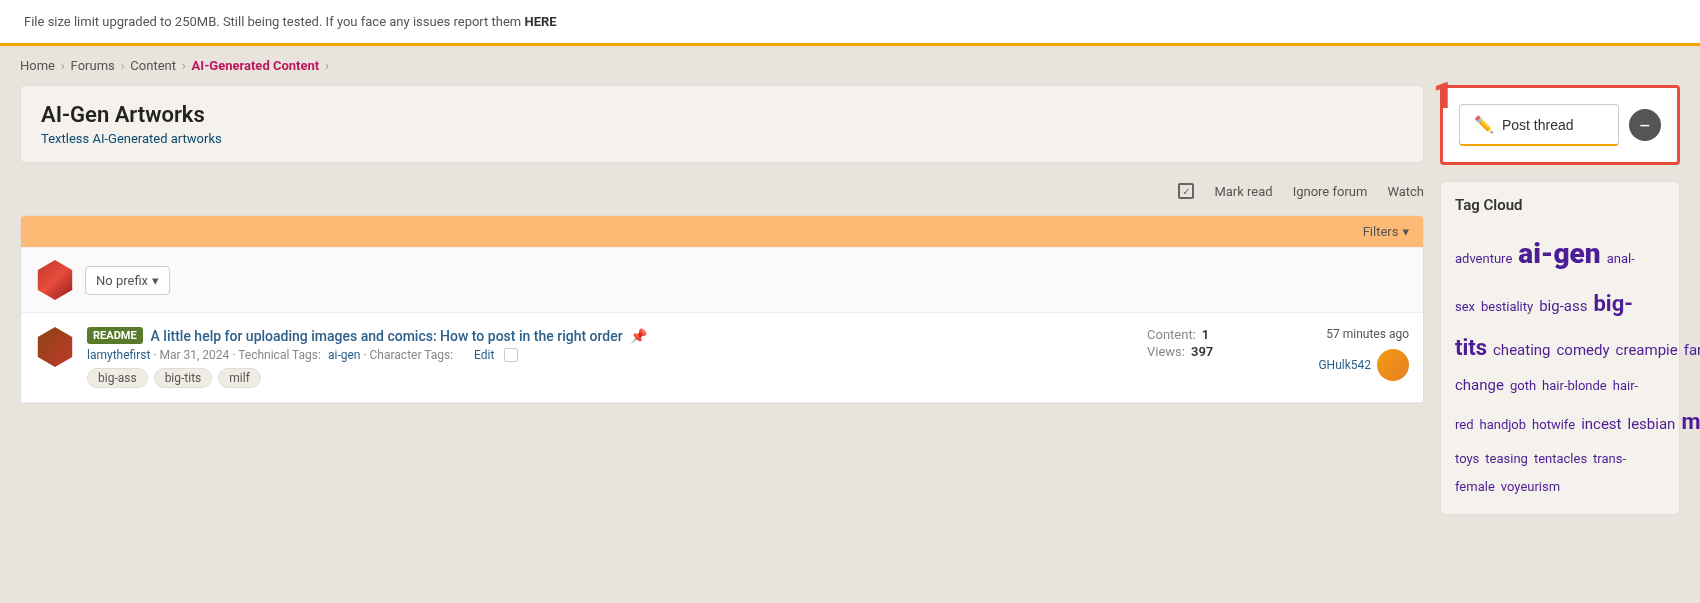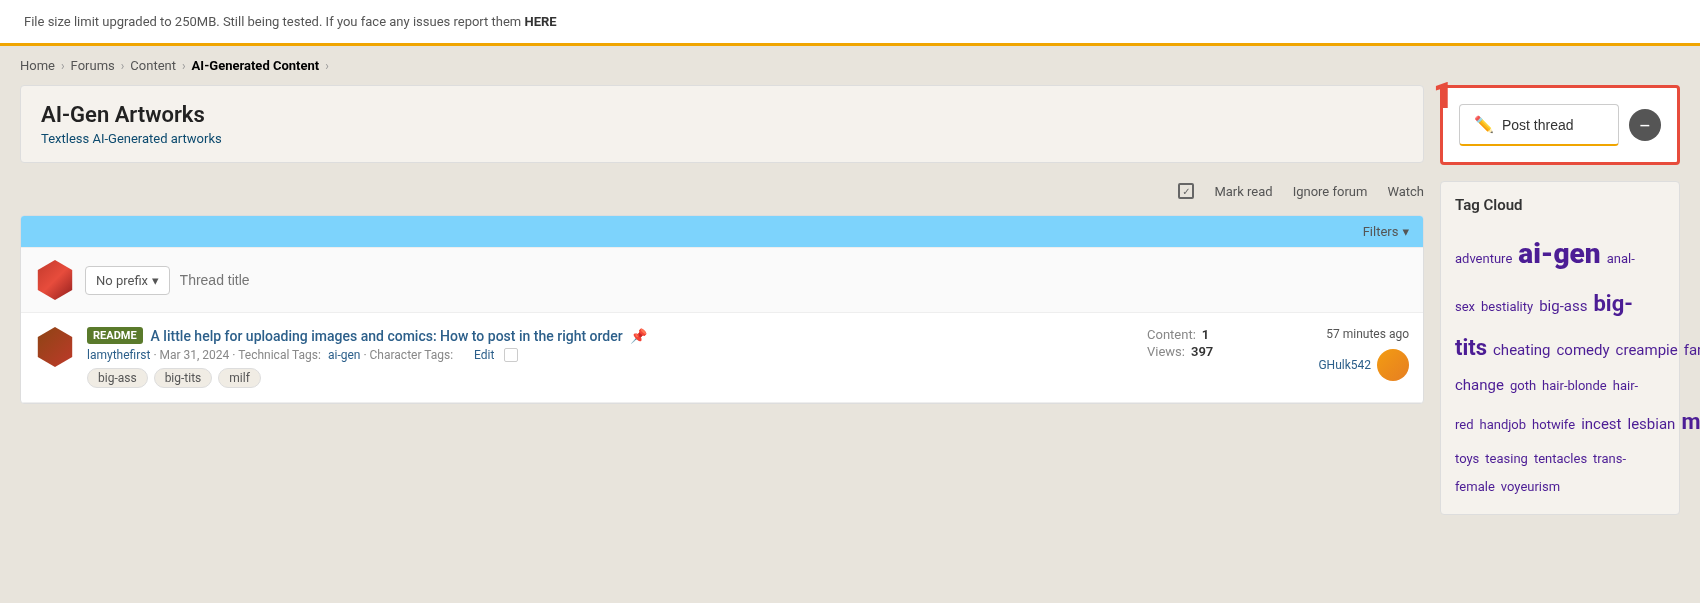--- a/index.html
+++ b/index.html
@@ -31,21 +31,21 @@
       gap: 6px;
       font-size: 13px;
       color: #666;
       margin-bottom: 12px;
     }
     .breadcrumb a {
       color: #555;
       text-decoration: none;
     }
     .breadcrumb .sep { color: #999; font-size: 12px; }
-    .breadcrumb .current { font-weight: 700; color: #000000; }
+    .breadcrumb .current { font-weight: 700; color: #be185d; }
 
     .main-layout {
       display: flex;
       gap: 16px;
       align-items: flex-start;
     }
 
     .content-area {
       flex: 1;
       min-width: 0;
@@ -102,21 +102,21 @@
       background: #fff;
       border: 1px solid #ddd;
       border-radius: 4px;
       overflow: hidden;
     }
 
     .filters-bar {
       display: flex;
       justify-content: flex-end;
       padding: 8px 14px;
-      background: #7dd3fc;
+      background: #fdba74;
       border-bottom: 1px solid #eee;
     }
     .filters-btn {
       display: flex;
       align-items: center;
       gap: 4px;
       color: #555;
       cursor: pointer;
       font-size: 13px;
     }
@@ -417,21 +417,20 @@
         </div>
 
         <div class="new-thread-row">
           <div class="avatar-hex">
             <div class="avatar-hex-img" style="background: linear-gradient(135deg, #c0392b 0%, #e74c3c 50%, #8B1a1a 100%);"></div>
           </div>
           <div class="prefix-select">
             <span>No prefix</span>
             <span>▾</span>
           </div>
-          <input class="thread-title-input" type="text" placeholder="Thread title" style="">
         </div>
 
         <div class="thread-item">
           <div class="thread-avatar" style="background: linear-gradient(135deg, #8B4513, #c0392b); clip-path: polygon(50% 0%, 93% 25%, 93% 75%, 50% 100%, 7% 75%, 7% 25%); width:40px; height:40px; flex-shrink:0;">
           </div>
           <div class="thread-info">
             <div class="thread-title-row">
               <span class="readme-badge">README</span>
               <a class="thread-title-text" href="#">
                 <span>A little help for uploading images and comics: How to post in the right order</span>

